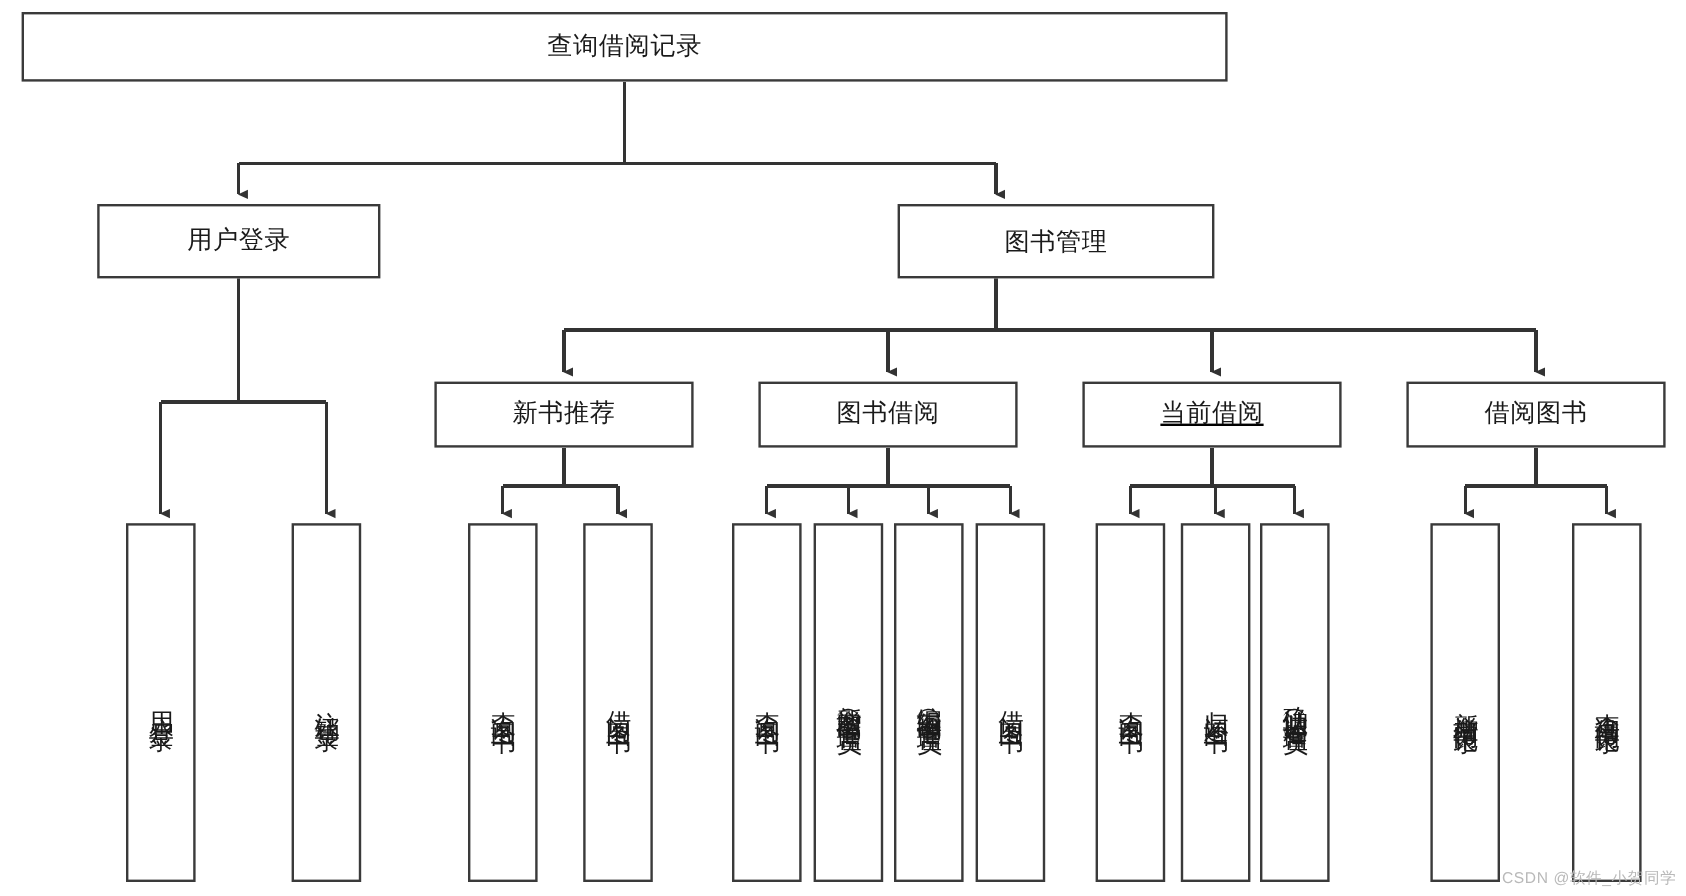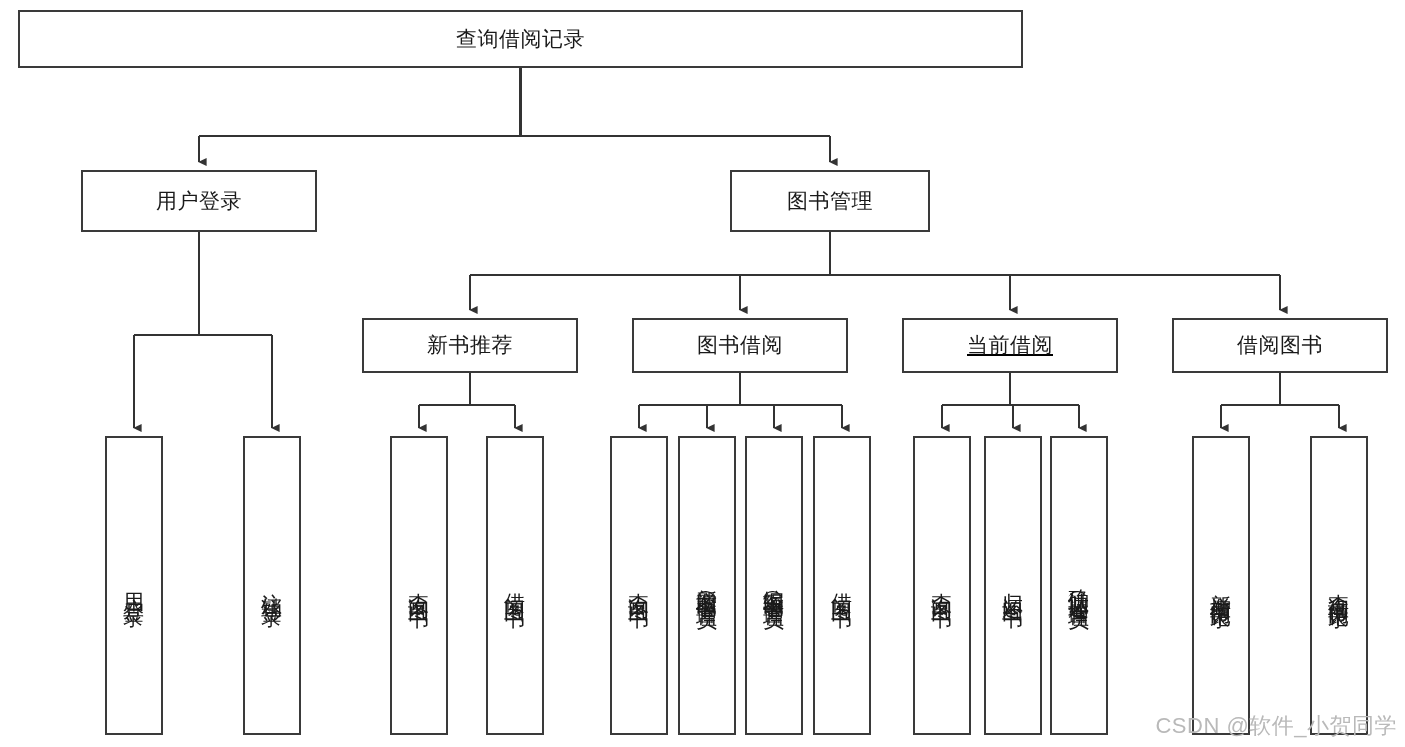--- a/index.html
+++ b/index.html
@@ -58,21 +58,21 @@
     white-space: nowrap;
     max-height: 290px;
   }
   .node-box.leaf.tall .node-label {
     letter-spacing: 3px;
   }
   #watermark {
     position: absolute;
     right: 8px;
     bottom: 6px;
-    font-size: 22px;
+    font-size: 13px;
     color: #b9b9b9;
     letter-spacing: 0.5px;
     white-space: nowrap;
     pointer-events: none;
   }
 </style>
 </head>
 <body>
 
 <div id="diagram-root">
@@ -128,21 +128,21 @@
     </g>
   </svg>
 
   <div class="node-box" id="node-root" style="left: 18px; top: 10px; width: 1005px; height: 58px;">
     <span class="node-label">查询借阅记录</span>
   </div>
 
   <div class="node-box" id="node-l2-0" style="left: 81px; top: 170px; width: 236px; height: 62px;">
     <span class="node-label">用户登录</span>
   </div>
-  <div class="node-box" id="node-l2-1" style="left: 730px; top: 170px; width: 200px; height: 62px; font-family: Liberation Serif, serif;">
+  <div class="node-box" id="node-l2-1" style="left: 748px; top: 170px; width: 264px; height: 62px; font-family: Liberation Serif, serif;">
     <span class="node-label">图书管理</span>
   </div>
 
   <div class="node-box" id="node-l3-1" style="left: 632px; top: 318px; width: 216px; height: 55px;">
     <span class="node-label">图书借阅</span>
   </div>
   <div class="node-box" id="node-l3-0" style="left: 362px; top: 318px; width: 216px; height: 55px;">
     <span class="node-label">新书推荐</span>
   </div>
   <div class="node-box" id="node-l3-2" style="left: 902px; top: 318px; width: 216px; height: 55px; text-decoration: underline;">

